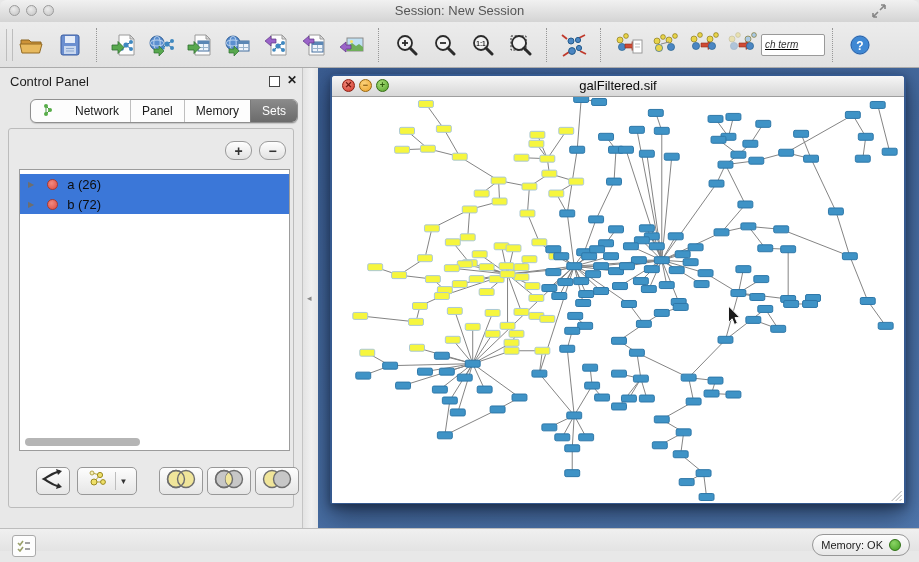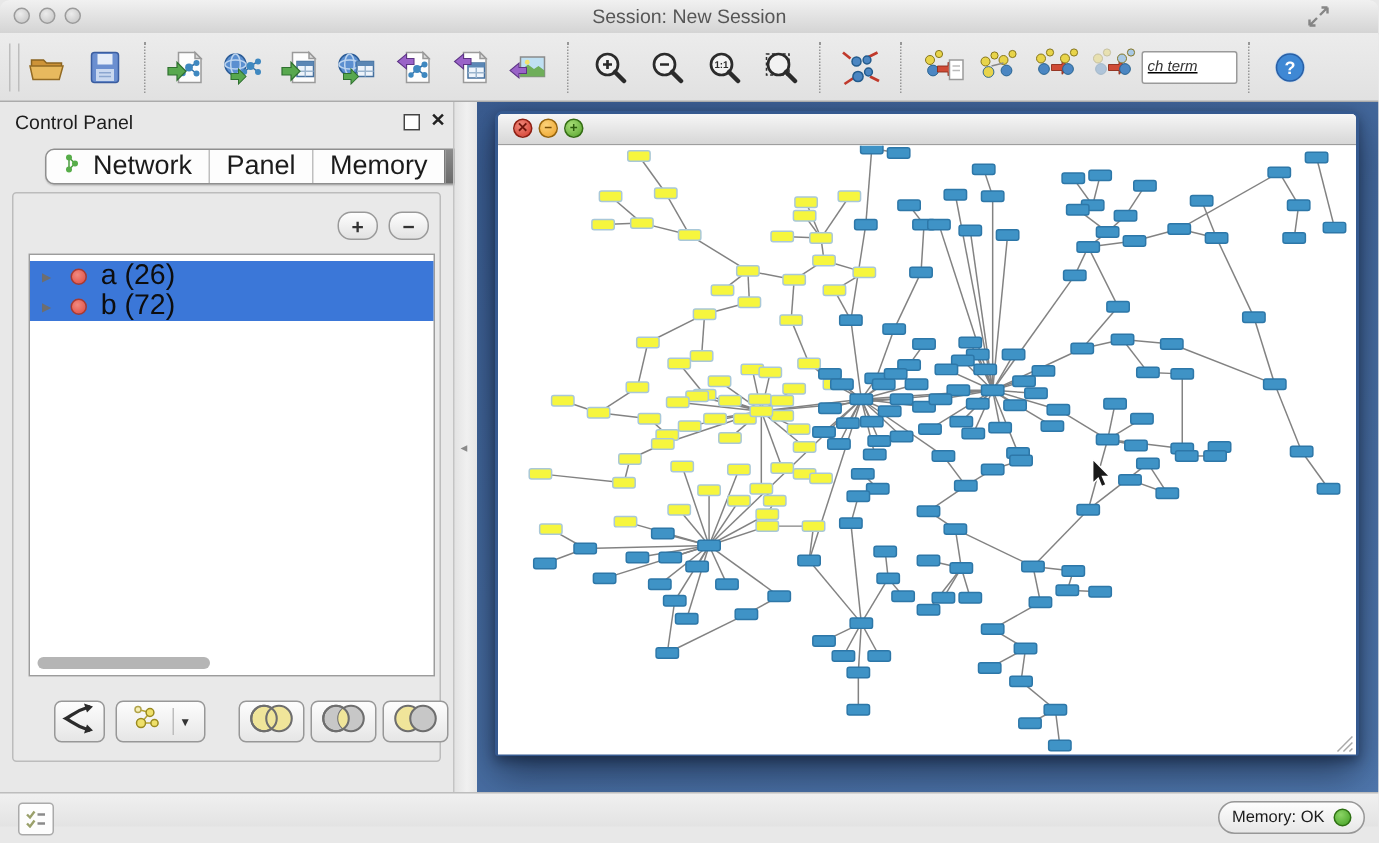--- a/index.html
+++ b/index.html
@@ -24,36 +24,36 @@
     border:1px solid #9a9a9a;border-radius:2px;padding:1px 3px;background:#fff;flex:0 0 auto;
     font-family:"Liberation Sans",sans-serif;}
   
   .control-panel{position:absolute;left:0;top:68px;width:302px;height:460px;background:#e8e8e8;}
   .cp-header{position:absolute;left:0;top:0;width:100%;height:28px;}
   .cp-title{position:absolute;left:10px;top:6px;font-size:13px;color:#1d1d1d;}
   .cp-float{position:absolute;right:22px;top:8px;width:9px;height:9px;border:1px solid #444;background:#fff;}
   .cp-close{position:absolute;right:5px;top:5px;font-size:12px;font-weight:bold;color:#222;}
   .tabbar{position:absolute;left:30px;top:31px;height:22px;display:flex;border:1px solid #8f8f8f;
     border-radius:6px;overflow:hidden;background:#fdfdfd;box-shadow:0 1px 1px rgba(0,0,0,.15);}
-  .tab{padding:0 11px;font-size:18px;color:#1b1b1b;display:flex;align-items:flex-start;gap:8px;border-left:1px solid #bfbfbf;}
+  .tab{padding:0 11px;font-size:12px;color:#1b1b1b;display:flex;align-items:center;gap:21px;border-left:1px solid #bfbfbf;}
   .tab:first-child{border-left:none;}
   .tab.selected{background:linear-gradient(#8a8a8a,#6b6b6b);color:#fff;border-left-color:#7a7a7a;}
   .panel-box{position:absolute;left:8px;top:60px;width:286px;height:380px;background:#e9e9e9;
     border:1px solid #bcbcbc;border-radius:3px;box-sizing:border-box;}
   .pm-btn{position:absolute;top:12px;width:27px;height:19px;border:1px solid #9a9a9a;border-radius:9px;
     background:linear-gradient(#fefefe,#e2e2e2);font-size:14px;font-weight:bold;color:#333;
     display:flex;align-items:center;justify-content:center;line-height:1;box-sizing:border-box;}
   .sets-list{position:absolute;left:10px;top:40px;width:271px;height:282px;background:#fff;
     border:1px solid #9c9c9c;box-sizing:border-box;padding-top:4px;position:absolute;}
   .set-row{height:20px;display:flex;align-items:center;}
   .set-row.selected{background:#3b77d8;}
   .tri{margin-left:8px;font-size:8px;color:#6e6e6e;}
   .dot{width:11px;height:11px;border-radius:50%;background:radial-gradient(circle at 40% 35%,#f08a80,#df4a40);
     border:1px solid #a83a30;margin-left:13px;box-sizing:border-box;}
-  .set-label{margin-left:9px;font-size:19px;color:#0d0d0d;}
+  .set-label{margin-left:9px;font-size:13px;color:#0d0d0d;}
   .hscroll{position:absolute;left:5px;bottom:4px;width:259px;height:8px;}
   .hthumb{width:115px;height:8px;background:#b5b5b5;border-radius:4px;}
   .cp-btn{position:absolute;height:28px;border:1px solid #989898;border-radius:5px;
     background:linear-gradient(#fdfdfd,#e6e6e6);display:flex;align-items:center;justify-content:center;box-sizing:border-box;}
   .split-div{width:1px;height:18px;background:#bdbdbd;margin:0 4px;}
   .caret{font-size:8px;color:#333;}
   
   .vdivider{position:absolute;left:302px;top:68px;width:16px;height:460px;
     background:linear-gradient(90deg,#e3e3e3,#f0f0f0 55%,#e6e6e6);border-left:1px solid #c4c4c4;box-sizing:border-box;}
   .vhandle{position:absolute;left:4px;top:225px;font-size:9px;color:#8a8a8a;}
@@ -455,20 +455,21 @@
 <div class="vdivider">
   <div class="vhandle">◂</div>
 </div>
 
 <div class="desktop">
   <div class="net-frame">
     <div class="nf-title">
       <div class="light red">✕</div>
       <div class="light orange">−</div>
       <div class="light green">+</div>
+      <div class="nf-title-text">galFiltered.sif</div>
     </div>
     <div class="nf-canvas">
       <svg id="netsvg" width="572" height="406" viewBox="0 0 574 408">
           <g stroke="#7c7c7c" stroke-width="1" opacity="0.95">
             <line x1="94" y1="7" x2="112" y2="32"></line>
             <line x1="112" y1="32" x2="128" y2="60"></line>
             <line x1="75" y1="34" x2="96" y2="52"></line>
             <line x1="70" y1="53" x2="96" y2="52"></line>
             <line x1="96" y1="52" x2="128" y2="60"></line>
             <line x1="128" y1="60" x2="167" y2="84"></line>

